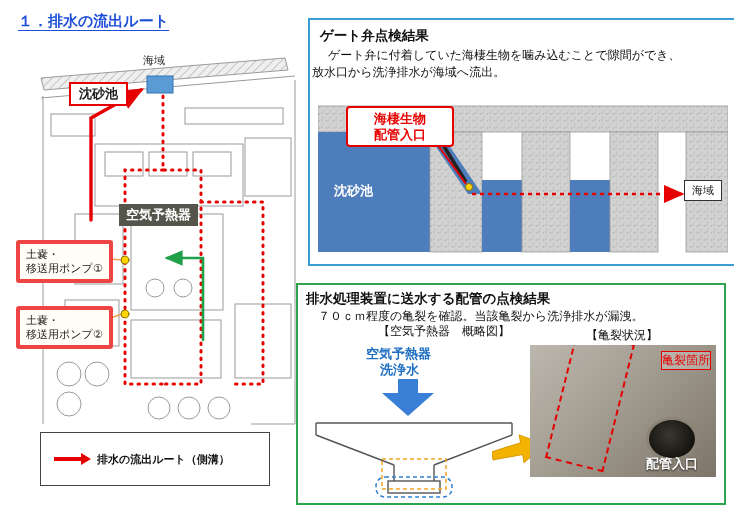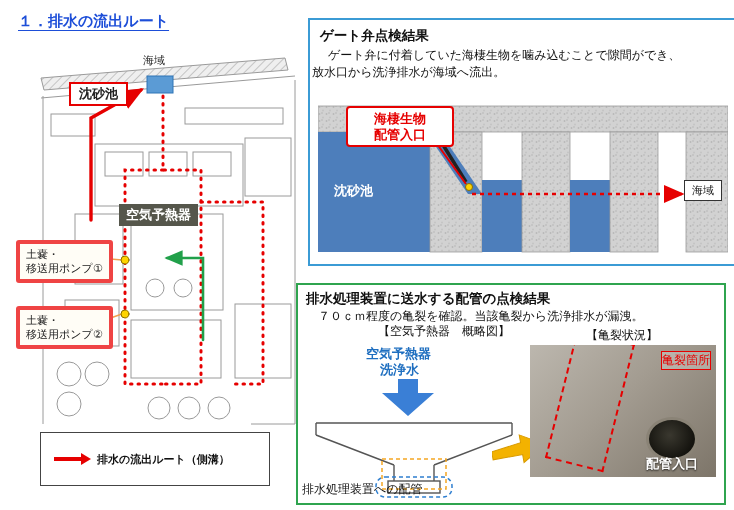--- a/index.html
+++ b/index.html
@@ -193,21 +193,20 @@
       <svg class="abs" style="left:0;top:74px;" width="212" height="80" viewBox="0 0 212 80">
         <g stroke="#555" stroke-width="1.4" fill="none">
           <path d="M8,4 H204 M8,4 V16 M204,4 V16 M8,16 L86,46 M204,16 L126,46 M86,46 V62 M126,46 V62"></path>
           <rect x="80" y="62" width="52" height="12"></rect>
         </g>
         <rect x="74" y="40" width="64" height="30" fill="none" stroke="#f5a623" stroke-width="1.5" stroke-dasharray="4 3"></rect>
         <rect x="68" y="58" width="76" height="20" rx="9" fill="none" stroke="#2f7fd0" stroke-width="1.5" stroke-dasharray="4 3"></rect>
       </svg>
     </div>
 
-    <div class="abs pipe-label" style="left:4px;top:196px;">排水処理装置への配管</div>
 
     <svg class="abs" style="left:194px;top:148px;" width="58" height="36" viewBox="0 0 58 36">
       <g transform="rotate(-10 28 18)">
         <path d="M0,14 L30,10 L30,2 L54,16 L30,30 L30,22 L0,22 Z" fill="#f3b200" stroke="#d89a00" stroke-width="1"></path>
       </g>
     </svg>
 
     <div class="photo" style="left:232px;top:60px;">
       <div class="crack-rect"></div>
       <div class="crack-chip">亀裂箇所</div>

